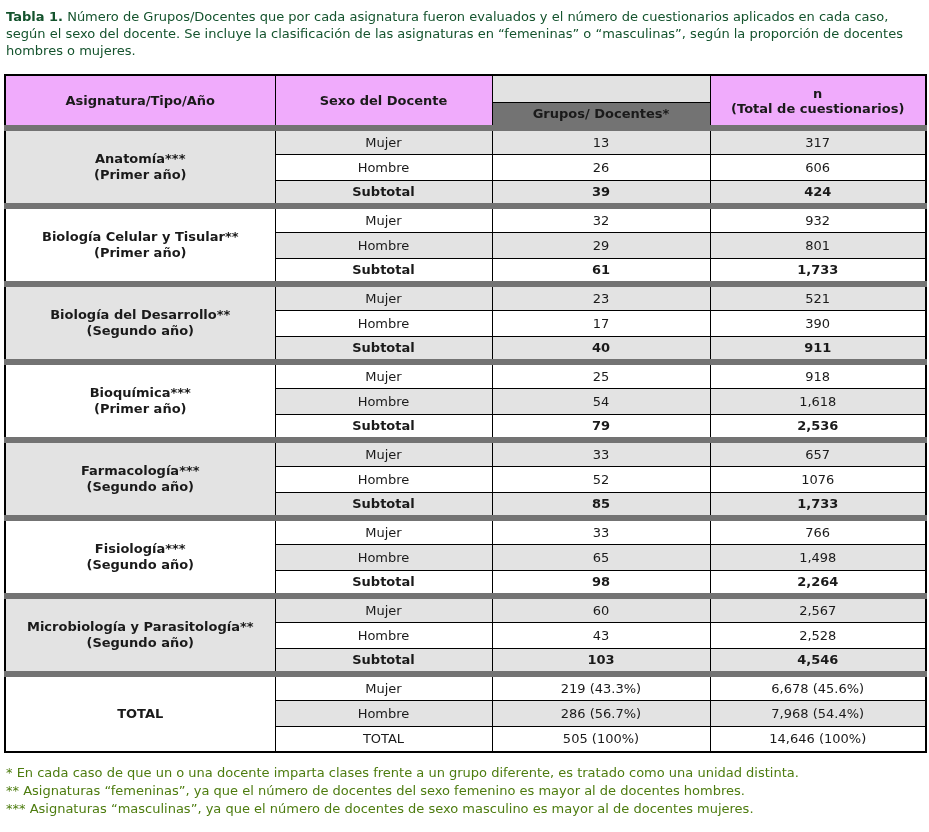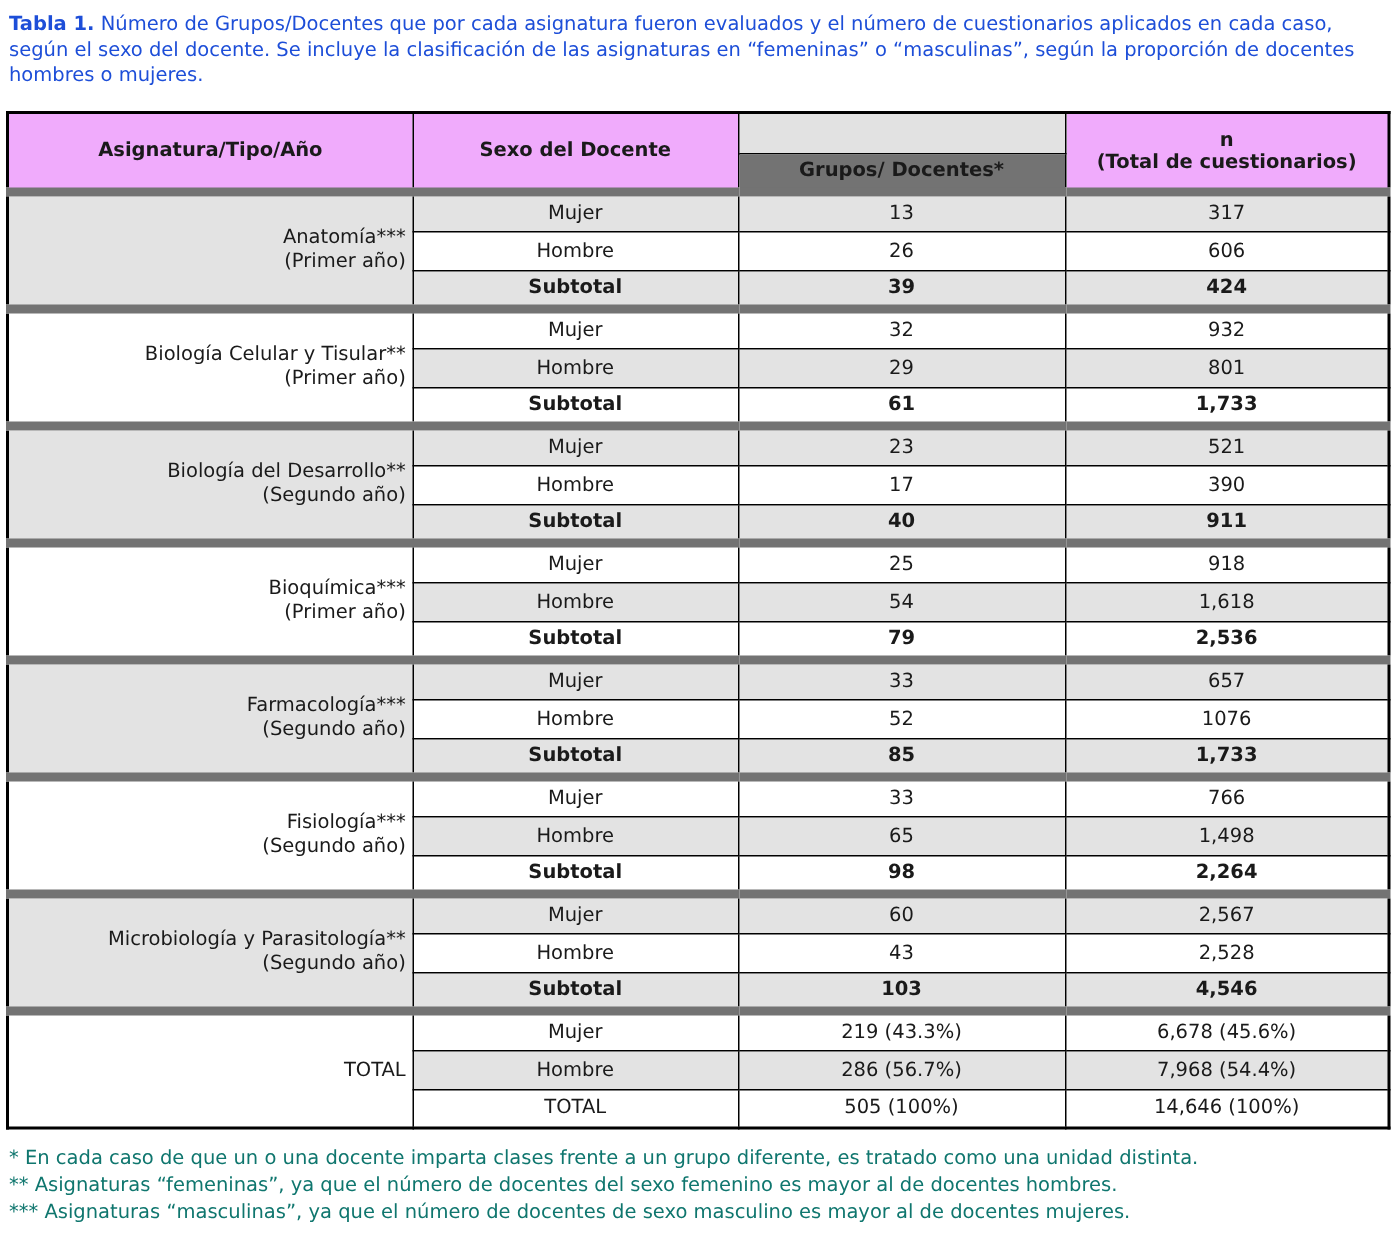--- a/index.html
+++ b/index.html
@@ -7,21 +7,21 @@
   body {
     width: 929px;
     font-family: "DejaVu Sans", "Liberation Sans", sans-serif;
     color: #1a1a1a;
     padding: 6px 4px 10px 4px;
   }
   .caption {
     font-size: 13px;
     line-height: 17px;
     margin: 2px 2px 15px 2px;
-    color: #1d4ed8;
+    color: #14532d;
   }
   .caption b { font-weight: bold; }
   table {
     border-collapse: collapse;
     table-layout: fixed;
     width: 921px;
     border: 2px solid #000;
   }
   th, td {
     border: 1px solid #000;
@@ -35,26 +35,26 @@
     font-weight: bold;
     background: #f0abfc;
     height: 27px;
   }
   thead th.white-sub { background: #737373; height: 26px; }
   thead th.empty-top { background: #e2e2e2; }
   tbody td { height: 26px; background: #ffffff; }
   tbody tr.shade td { background: #e3e3e3; }
   tbody tr.group-start td { border-top: 6px solid #737373; }
   td.bold { font-weight: bold; }
-  td.group-cell { font-weight: normal; line-height: 16px; text-align: right; }
+  td.group-cell { font-weight: bold; line-height: 16px; }
   .footnotes {
     margin: 11px 2px 0 2px;
     font-size: 13px;
     line-height: 18px;
-    color: #0f766e;
+    color: #4d7c0f;
   }
 </style>
 </head>
 <body>
 
 <div class="caption">
   <b>Tabla 1.</b>
   <span>Número de Grupos/Docentes que por cada asignatura fueron evaluados y el número de cuestionarios aplicados en cada caso, según el sexo del docente. Se incluye la clasificación de las asignaturas en “femeninas” o “masculinas”, según la proporción de docentes hombres o mujeres.</span>
 </div>
 

